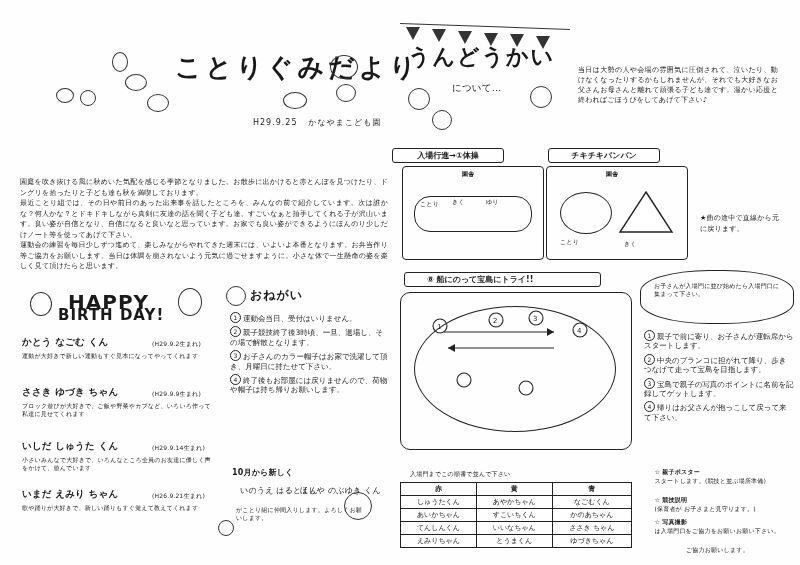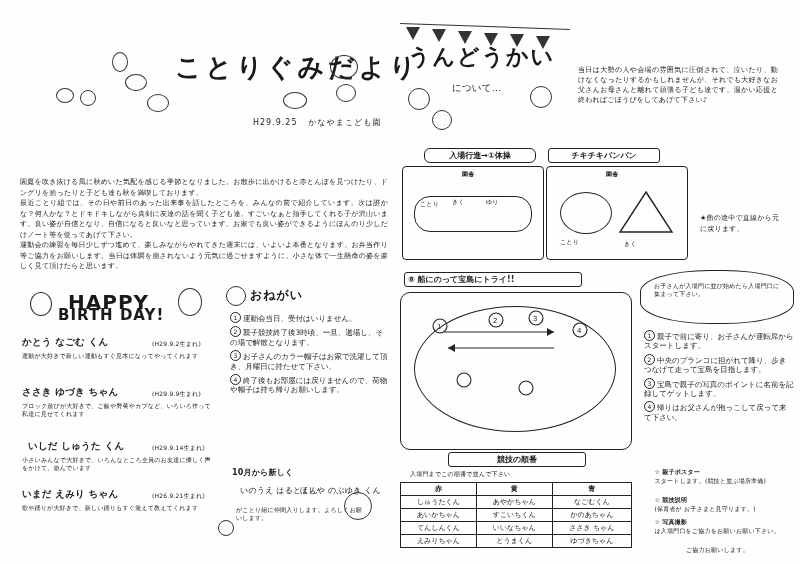--- a/index.html
+++ b/index.html
@@ -105,21 +105,21 @@
   <div class="doodle circle" style="left:178px;top:288px;width:22px;height:26px;"></div>
 
   <div class="t md b" style="left:22px;top:336px;">かとう なごむ くん</div>
   <div class="t tiny" style="left:152px;top:340px;">(H29.9.2生まれ)</div>
   <div class="t tiny" style="left:22px;top:352px;width:190px;line-height:1.4;">運動が大好きで新しい運動もすぐ見本になってやってくれます</div>
 
   <div class="t md b" style="left:22px;top:386px;">ささき ゆづき ちゃん</div>
   <div class="t tiny" style="left:152px;top:390px;">(H29.9.9生まれ)</div>
   <div class="t tiny" style="left:22px;top:402px;width:190px;line-height:1.4;">ブロック遊びが大好きで、ご飯や野菜やカブなど、いろいろ作って私達に見せてくれます</div>
 
-  <div class="t md b" style="left:28px;top:440px;">いしだ しゅうた くん</div>
+  <div class="t md b" style="left:22px;top:440px;">いしだ しゅうた くん</div>
   <div class="t tiny" style="left:152px;top:444px;">(H29.9.14生まれ)</div>
   <div class="t tiny" style="left:22px;top:456px;width:190px;line-height:1.4;">小さいみんなで大好きで、いろんなところ全員のお友達に優しく声をかけて、遊んでいます</div>
 
   <div class="t md b" style="left:22px;top:488px;">いまだ えみり ちゃん</div>
   <div class="t tiny" style="left:152px;top:492px;">(H26.9.21生まれ)</div>
   <div class="t tiny" style="left:22px;top:504px;width:190px;line-height:1.4;">歌や踊りが大好きで、新しい踊りもすぐ覚えて教えてくれます</div>
 
   <div class="doodle circle" style="left:226px;top:286px;width:18px;height:18px;"></div>
   <div class="t lg b" style="left:250px;top:288px;letter-spacing:1px;">おねがい</div>
 
@@ -130,21 +130,21 @@
     <div><span class="circnum">4</span><span>終了後もお部屋には戻りませんので、荷物や帽子は持ち帰りお願いします。</span></div>
   </div>
 
   <div class="t sm b" style="left:232px;top:468px;">10月から新しく</div>
   <div class="t sm" style="left:240px;top:486px;">いのうえ はるとくん</div>
   <div class="t sm" style="left:300px;top:486px;">ほしや のぶゆき くん</div>
   <div class="t tiny" style="left:236px;top:506px;width:130px;line-height:1.4;">がことり組に仲間入りします。よろしくお願いします。</div>
   <div class="doodle circle" style="left:344px;top:492px;width:26px;height:26px;"></div>
   <div class="doodle circle" style="left:218px;top:520px;width:14px;height:14px;"></div>
 
-  <div class="stamp" style="left:424px;top:148px;width:104px;border-radius:6px;">入場行進→①体操</div>
+  <div class="stamp" style="left:392px;top:148px;width:104px;">入場行進→①体操</div>
   <div class="stamp" style="left:548px;top:148px;width:104px;">チキチキバンバン</div>
 
   <div class="box" style="left:402px;top:166px;width:140px;height:92px;"></div>
   <div class="t tiny b" style="left:462px;top:170px;">園舎</div>
   <div class="box" style="left:414px;top:196px;width:116px;height:34px;border-radius:16px;"></div>
   <div class="t tiny" style="left:420px;top:200px;">ことり</div>
   <div class="t tiny" style="left:452px;top:198px;">きく</div>
   <div class="t tiny" style="left:486px;top:198px;">ゆり</div>
 
   <div class="box" style="left:546px;top:166px;width:140px;height:92px;"></div>
@@ -152,21 +152,21 @@
   <div class="oval" style="left:560px;top:192px;width:50px;height:40px;"></div>
   <div class="tri" style="left:624px;top:192px;border-left:22px solid transparent;border-right:22px solid transparent;border-bottom:38px solid transparent;border-bottom-color:#fff;"></div>
   <svg style="position:absolute;left:618px;top:190px;" width="56" height="44">
     <polygon points="28,2 54,42 2,42" fill="none" stroke="#222" stroke-width="1.4"></polygon>
   </svg>
   <div class="t tiny" style="left:560px;top:238px;">ことり</div>
   <div class="t tiny" style="left:624px;top:240px;">きく</div>
 
   <div class="t xs" style="left:700px;top:176px;width:86px;line-height:1.5;">★曲の途中で直線から元に戻ります。</div>
 
-  <div class="stamp" style="left:404px;top:272px;width:170px;text-align:left;padding-left:3px;">⑧ 船にのって宝島にトライ!!</div>
+  <div class="stamp" style="left:404px;top:272px;width:170px;text-align:left;padding-left:22px;">⑧ 船にのって宝島にトライ!!</div>
 
   <div class="box boxr" style="left:400px;top:292px;width:230px;height:156px;"></div>
   <div class="oval" style="left:414px;top:306px;width:200px;height:124px;"></div>
   <svg style="position:absolute;left:404px;top:296px;" width="222" height="146">
     <line x1="40" y1="36" x2="150" y2="36" stroke="#222" stroke-width="1.2"></line>
     <polygon points="150,36 143,32 143,40" fill="#222"></polygon>
     <line x1="150" y1="52" x2="44" y2="52" stroke="#222" stroke-width="1.2"></line>
     <polygon points="44,52 51,48 51,56" fill="#222"></polygon>
     <circle cx="36" cy="30" r="7" fill="none" stroke="#222" stroke-width="1.1"></circle>
     <circle cx="92" cy="24" r="7" fill="none" stroke="#222" stroke-width="1.1"></circle>
@@ -183,21 +183,20 @@
   <div class="cloud" style="left:640px;top:270px;width:152px;height:52px;"></div>
   <div class="t tiny" style="left:654px;top:282px;width:126px;line-height:1.4;">お子さんが入場門に並び始めたら入場門口に集まって下さい。</div>
 
   <div class="numlist" style="left:644px;top:330px;width:150px;">
     <div><span class="circnum">1</span><span>親子で前に寄り、お子さんが運転席からスタートします。</span></div>
     <div><span class="circnum">2</span><span>中央のブランコに担がれて降り、歩きつなげて走って宝島を目指します。</span></div>
     <div><span class="circnum">3</span><span>宝島で親子の写真のポイントに名前を記録してゲットします。</span></div>
     <div><span class="circnum">4</span><span>帰りはお父さんが抱っこして戻って来て下さい。</span></div>
   </div>
 
-  <div class="stamp" style="left:448px;top:452px;width:130px;">競技の順番</div>
   <div class="t tiny" style="left:410px;top:470px;">入場門までこの順番で並んで下さい</div>
 
   <table class="grid" style="left:400px;top:482px;width:232px;">
     <tbody>
         <tr>
       <td class="hdr">赤</td>
       <td class="hdr">黄</td>
       <td class="hdr">青</td>
     </tr>
     <tr>

